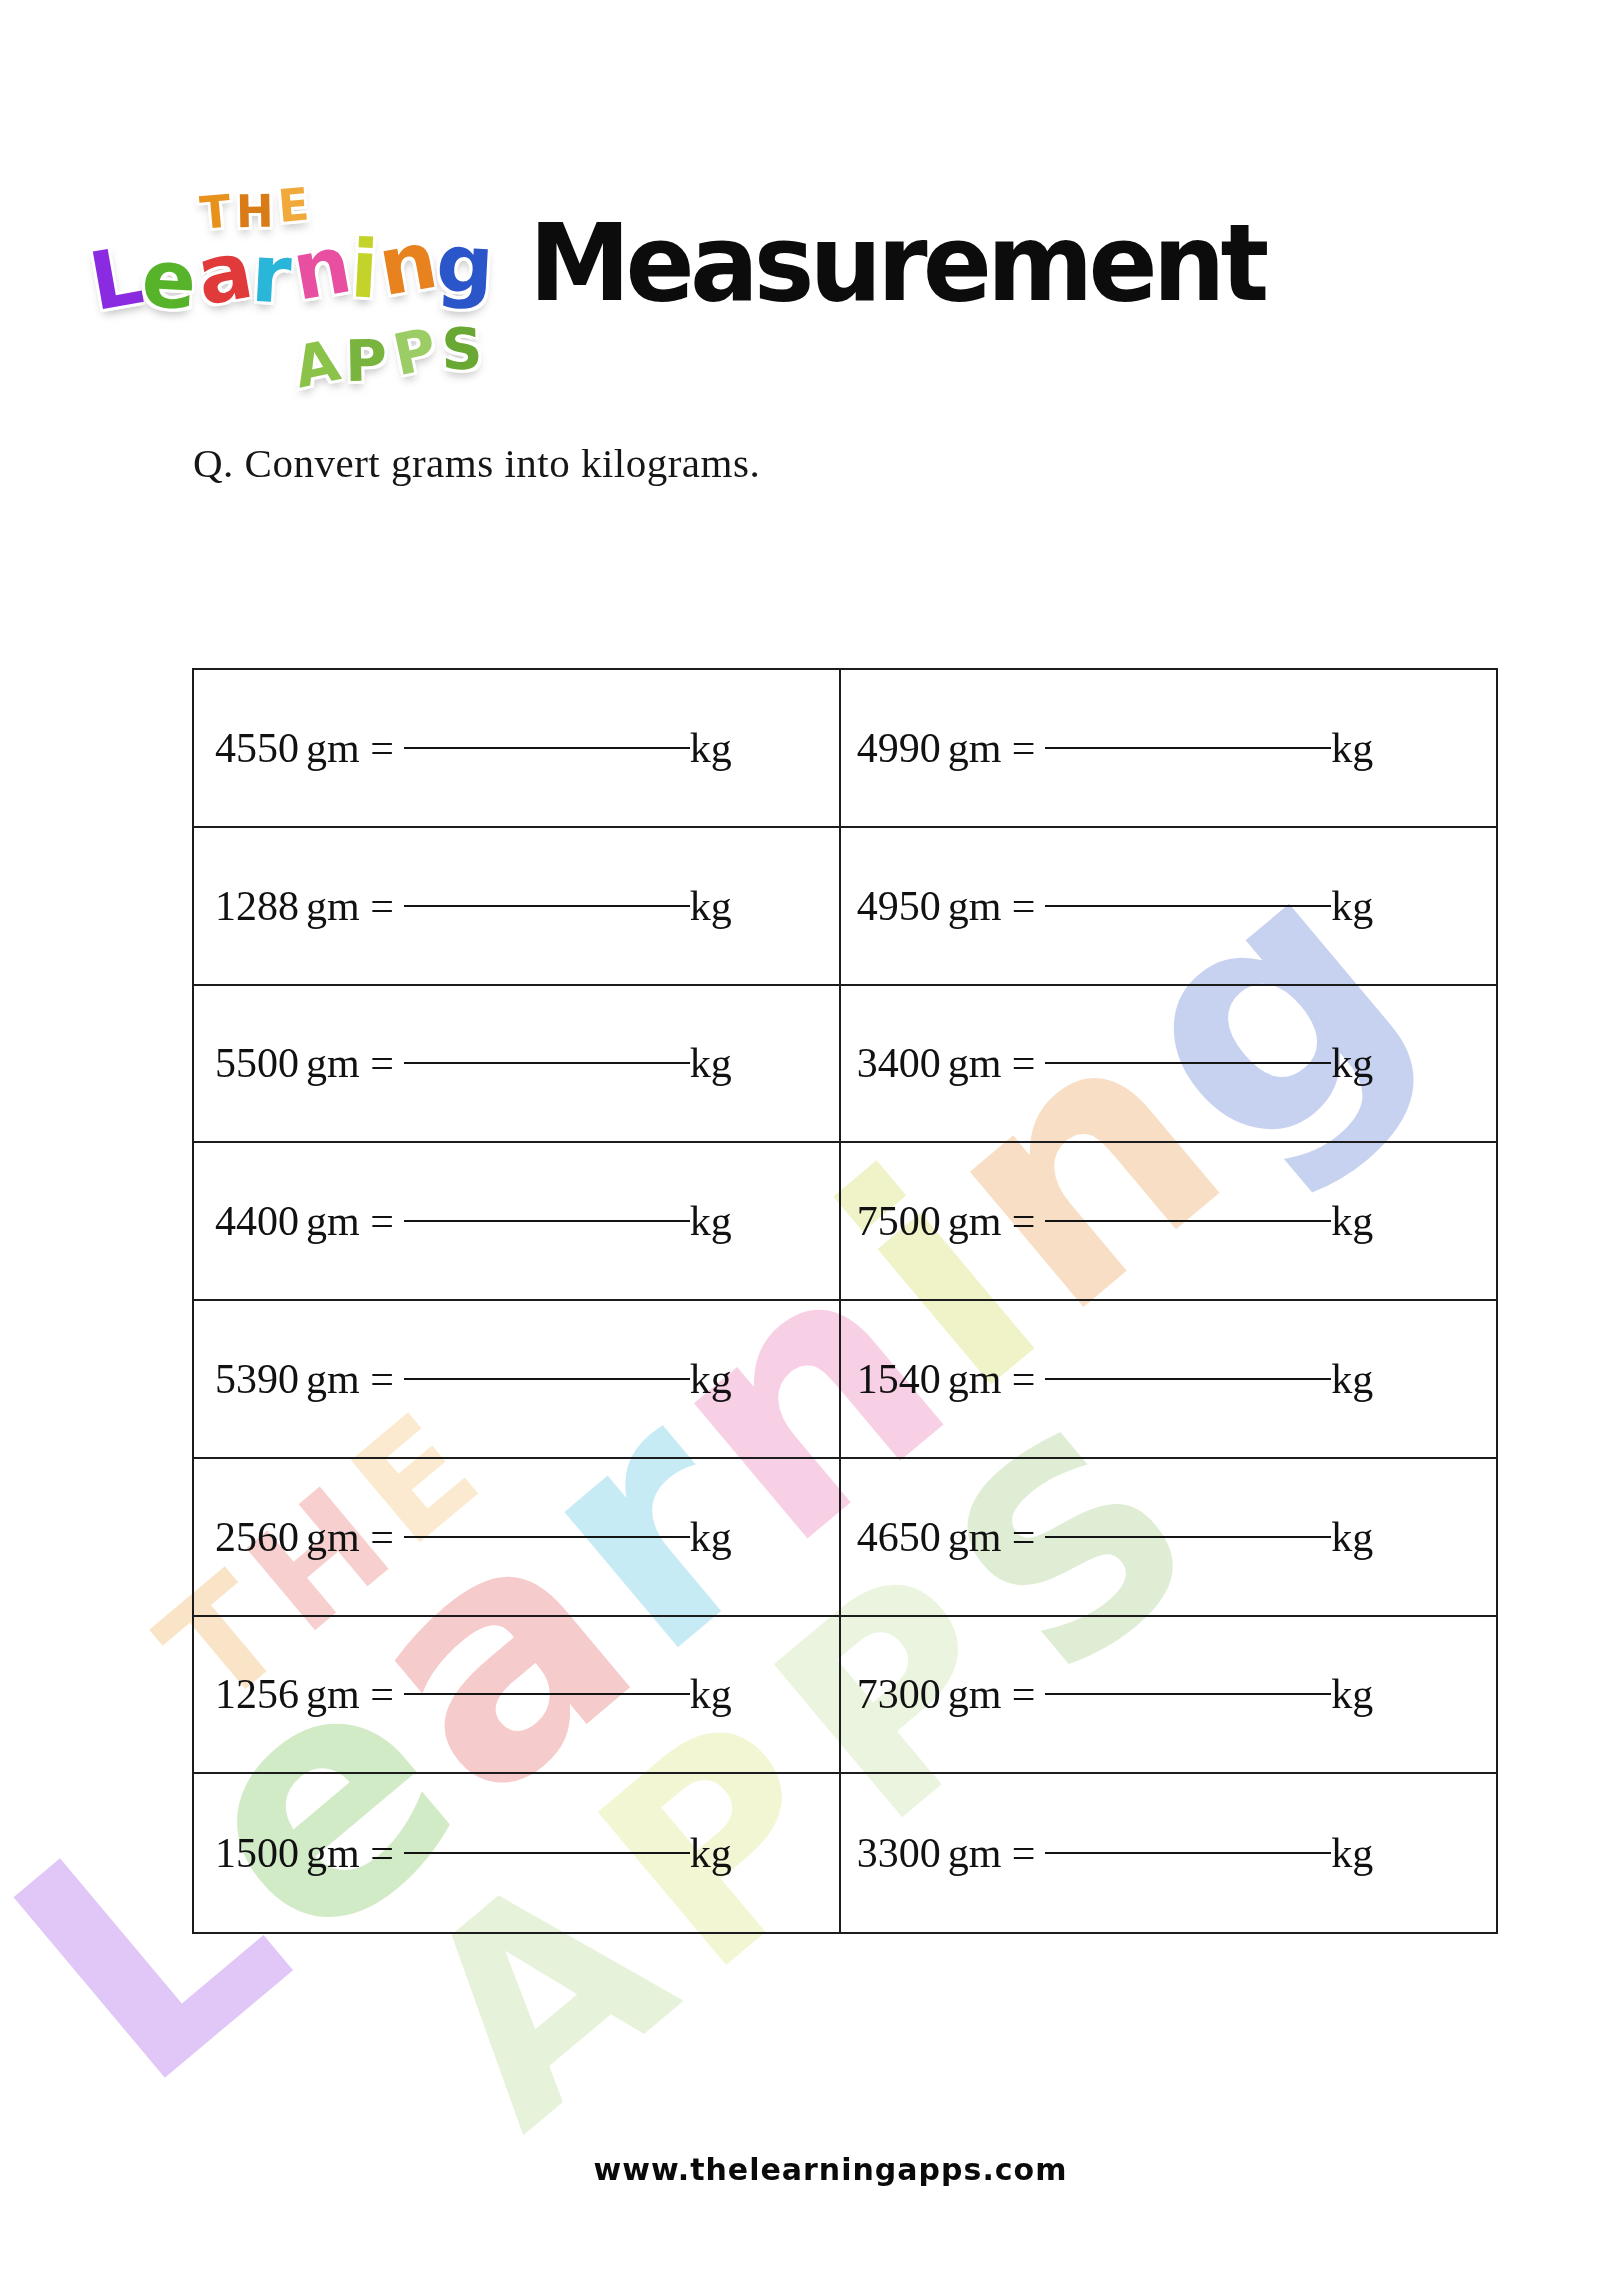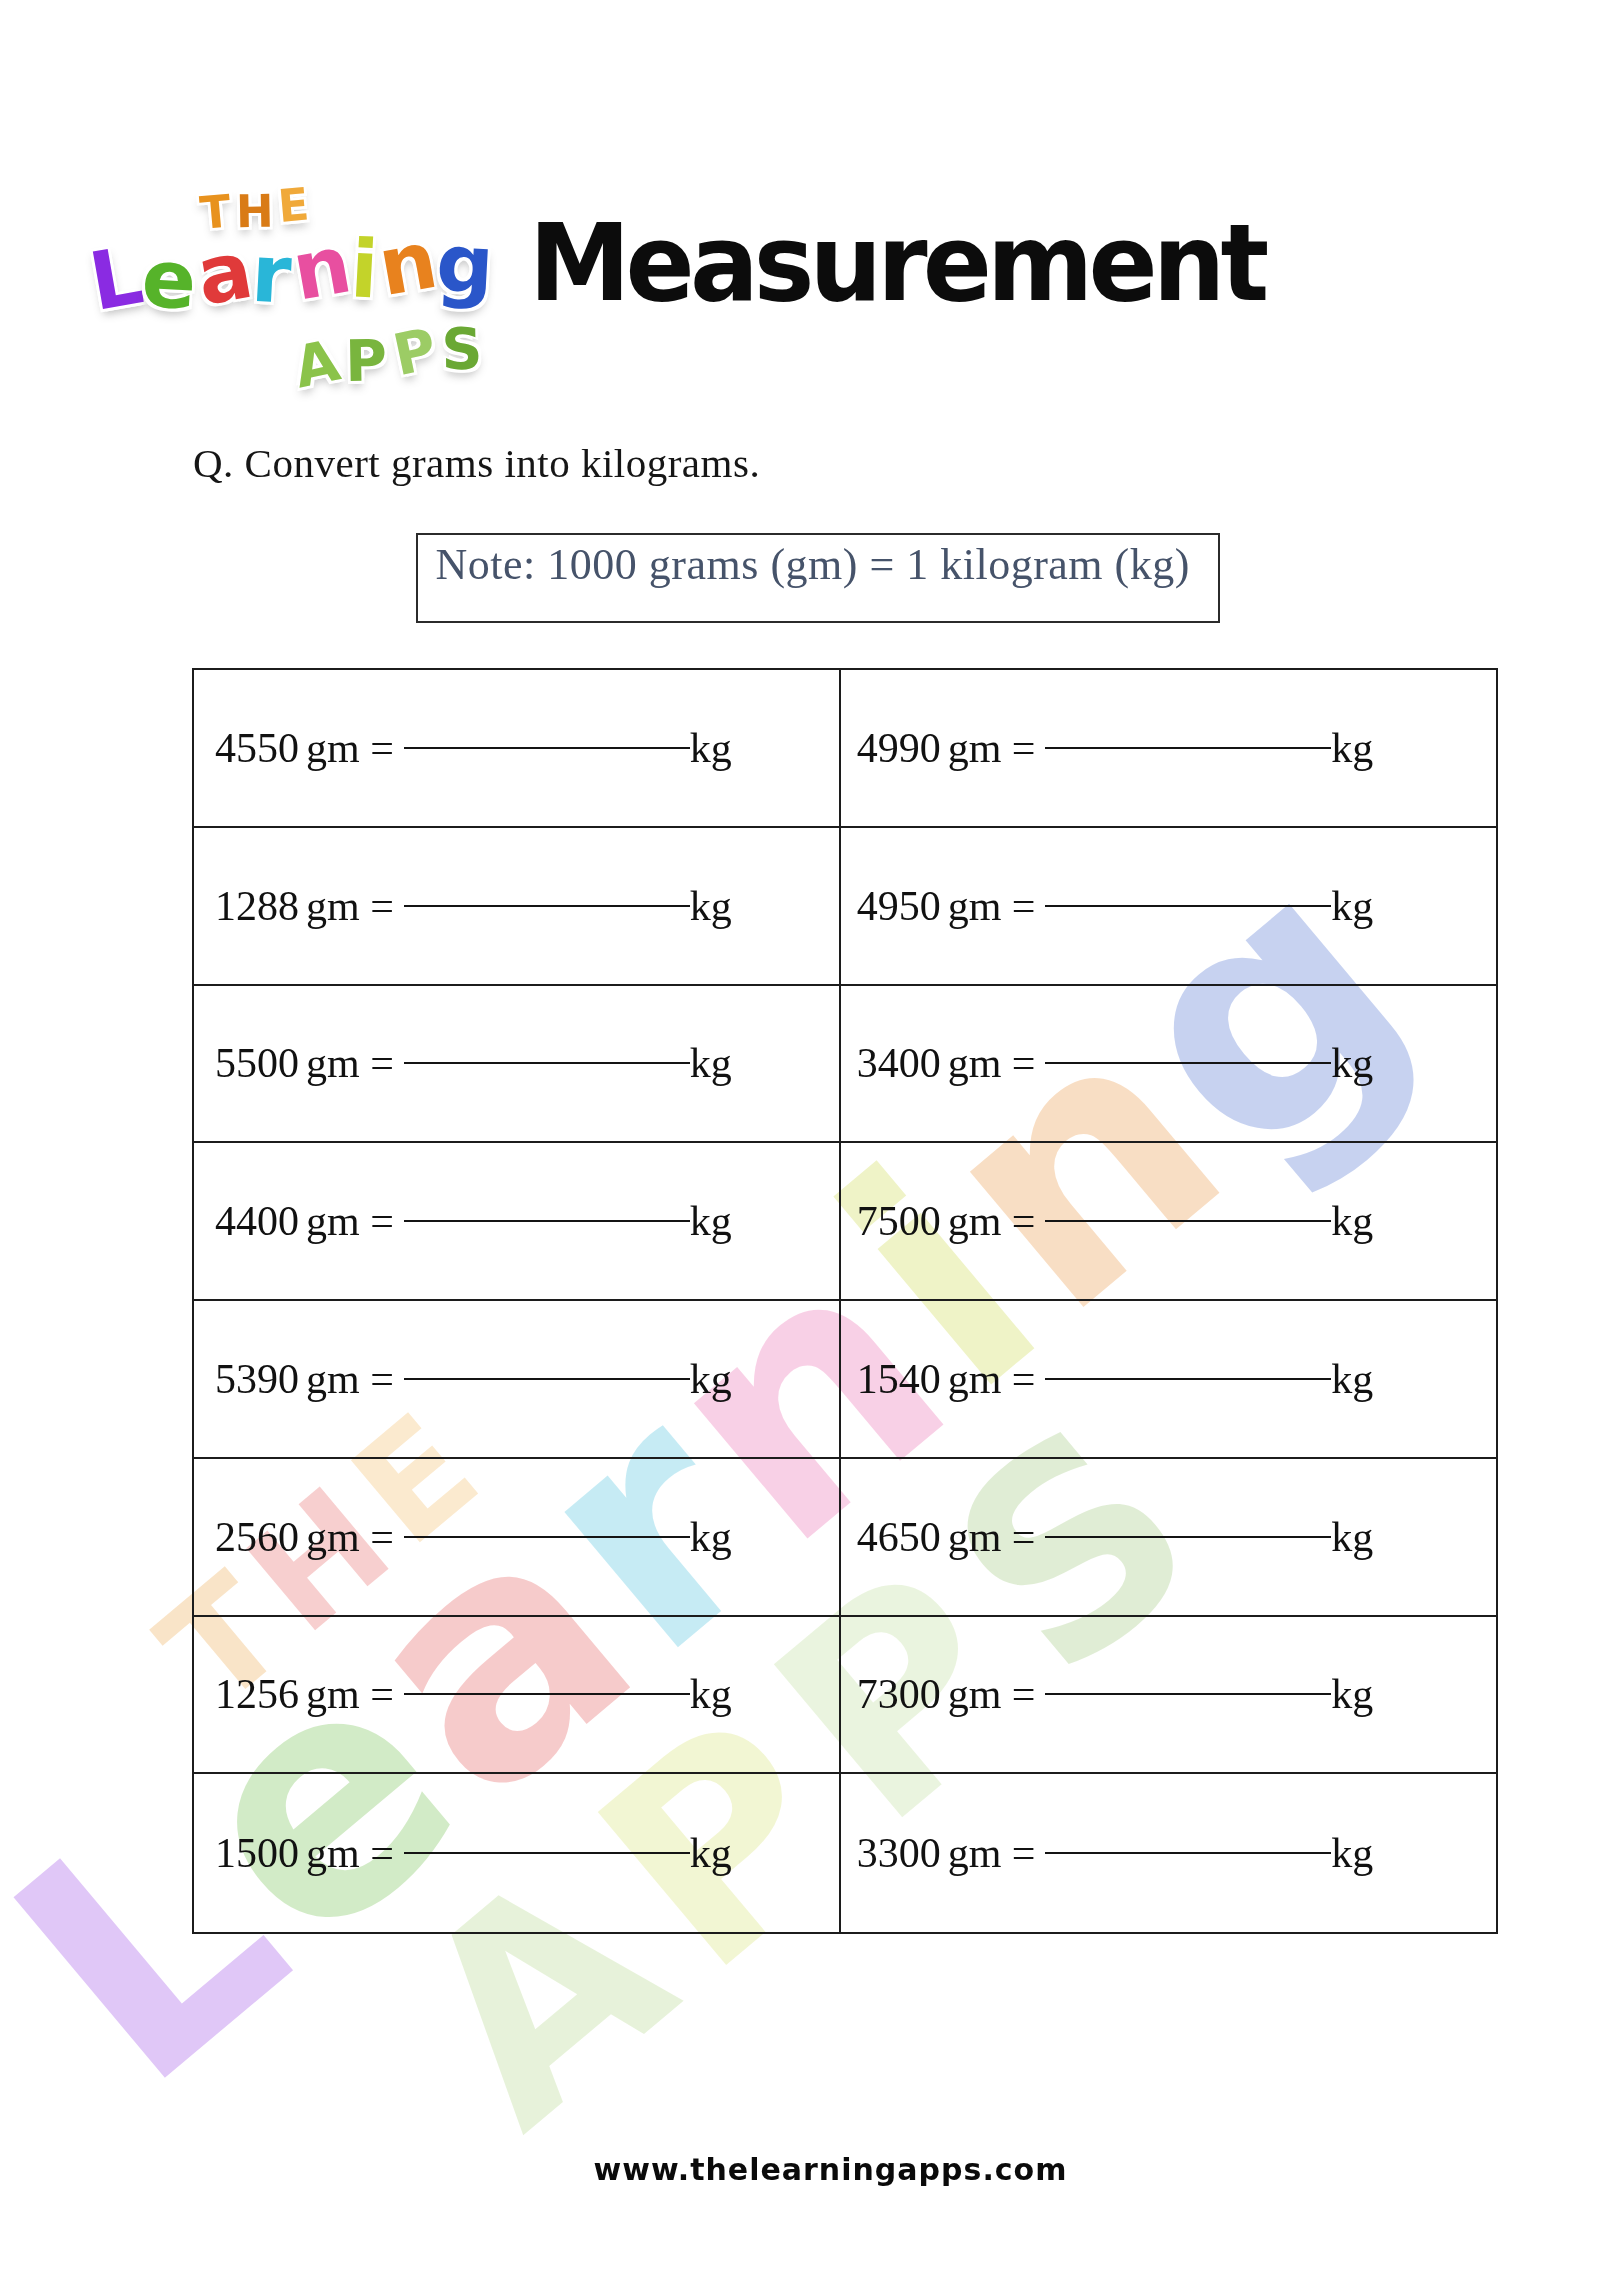--- a/index.html
+++ b/index.html
@@ -108,128 +108,125 @@
   <div class="logo">
     <div class="logo-the"><span class="cl-the1">T</span><span class="cl-the2">H</span><span class="cl-the3">E</span></div>
     <div class="logo-learning"><span class="cl-purple">L</span><span class="cl-green">e</span><span class="cl-red">a</span><span class="cl-cyan">r</span><span class="cl-pink">n</span><span class="cl-lime">i</span><span class="cl-orange">n</span><span class="cl-blue">g</span></div>
     <div class="logo-apps"><span class="cl-ap1">A</span><span class="cl-ap2">P</span><span class="cl-ap3">P</span><span class="cl-ap4">S</span></div>
   </div>
 
   <div class="title">Measurement</div>
 
   <div class="question">Q. Convert grams into kilograms.</div>
 
-  <div class="note-box">
-    <span class="note-text">Note: 1000 grams (gm) = 1 kilogram (kg)</span>
+
+  <div class="table">
+
+    <div class="cell left">
+        <span>4550</span>
+        <span class="sep">gm =</span>
+        <span class="blank"></span>
+        <span>kg</span>
+      </div>
+    <div class="cell right">
+        <span>4990</span>
+        <span class="sep">gm =</span>
+        <span class="blank"></span>
+        <span>kg</span>
+      </div>
+
+    <div class="cell left">
+        <span>1288</span>
+        <span class="sep">gm =</span>
+        <span class="blank"></span>
+        <span>kg</span>
+      </div>
+    <div class="cell right">
+        <span>4950</span>
+        <span class="sep">gm =</span>
+        <span class="blank"></span>
+        <span>kg</span>
+      </div>
+
+    <div class="cell left">
+        <span>5500</span>
+        <span class="sep">gm =</span>
+        <span class="blank"></span>
+        <span>kg</span>
+      </div>
+    <div class="cell right">
+        <span>3400</span>
+        <span class="sep">gm =</span>
+        <span class="blank"></span>
+        <span>kg</span>
+      </div>
+
+    <div class="cell left">
+        <span>4400</span>
+        <span class="sep">gm =</span>
+        <span class="blank"></span>
+        <span>kg</span>
+      </div>
+    <div class="cell right">
+        <span>7500</span>
+        <span class="sep">gm =</span>
+        <span class="blank"></span>
+        <span>kg</span>
+      </div>
+
+    <div class="cell left">
+        <span>5390</span>
+        <span class="sep">gm =</span>
+        <span class="blank"></span>
+        <span>kg</span>
+      </div>
+    <div class="cell right">
+        <span>1540</span>
+        <span class="sep">gm =</span>
+        <span class="blank"></span>
+        <span>kg</span>
+      </div>
+
+    <div class="cell left">
+        <span>2560</span>
+        <span class="sep">gm =</span>
+        <span class="blank"></span>
+        <span>kg</span>
+      </div>
+    <div class="cell right">
+        <span>4650</span>
+        <span class="sep">gm =</span>
+        <span class="blank"></span>
+        <span>kg</span>
+      </div>
+
+    <div class="cell left">
+        <span>1256</span>
+        <span class="sep">gm =</span>
+        <span class="blank"></span>
+        <span>kg</span>
+      </div>
+    <div class="cell right">
+        <span>7300</span>
+        <span class="sep">gm =</span>
+        <span class="blank"></span>
+        <span>kg</span>
+      </div>
+
+    <div class="cell left">
+        <span>1500</span>
+        <span class="sep">gm =</span>
+        <span class="blank"></span>
+        <span>kg</span>
+      </div>
+    <div class="cell right">
+        <span>3300</span>
+        <span class="sep">gm =</span>
+        <span class="blank"></span>
+        <span>kg</span>
+      </div>
+
   </div>
 
-  <div class="table">
-
-    <div class="cell left">
-        <span>4550</span>
-        <span class="sep">gm =</span>
-        <span class="blank"></span>
-        <span>kg</span>
-      </div>
-    <div class="cell right">
-        <span>4990</span>
-        <span class="sep">gm =</span>
-        <span class="blank"></span>
-        <span>kg</span>
-      </div>
-
-    <div class="cell left">
-        <span>1288</span>
-        <span class="sep">gm =</span>
-        <span class="blank"></span>
-        <span>kg</span>
-      </div>
-    <div class="cell right">
-        <span>4950</span>
-        <span class="sep">gm =</span>
-        <span class="blank"></span>
-        <span>kg</span>
-      </div>
-
-    <div class="cell left">
-        <span>5500</span>
-        <span class="sep">gm =</span>
-        <span class="blank"></span>
-        <span>kg</span>
-      </div>
-    <div class="cell right">
-        <span>3400</span>
-        <span class="sep">gm =</span>
-        <span class="blank"></span>
-        <span>kg</span>
-      </div>
-
-    <div class="cell left">
-        <span>4400</span>
-        <span class="sep">gm =</span>
-        <span class="blank"></span>
-        <span>kg</span>
-      </div>
-    <div class="cell right">
-        <span>7500</span>
-        <span class="sep">gm =</span>
-        <span class="blank"></span>
-        <span>kg</span>
-      </div>
-
-    <div class="cell left">
-        <span>5390</span>
-        <span class="sep">gm =</span>
-        <span class="blank"></span>
-        <span>kg</span>
-      </div>
-    <div class="cell right">
-        <span>1540</span>
-        <span class="sep">gm =</span>
-        <span class="blank"></span>
-        <span>kg</span>
-      </div>
-
-    <div class="cell left">
-        <span>2560</span>
-        <span class="sep">gm =</span>
-        <span class="blank"></span>
-        <span>kg</span>
-      </div>
-    <div class="cell right">
-        <span>4650</span>
-        <span class="sep">gm =</span>
-        <span class="blank"></span>
-        <span>kg</span>
-      </div>
-
-    <div class="cell left">
-        <span>1256</span>
-        <span class="sep">gm =</span>
-        <span class="blank"></span>
-        <span>kg</span>
-      </div>
-    <div class="cell right">
-        <span>7300</span>
-        <span class="sep">gm =</span>
-        <span class="blank"></span>
-        <span>kg</span>
-      </div>
-
-    <div class="cell left">
-        <span>1500</span>
-        <span class="sep">gm =</span>
-        <span class="blank"></span>
-        <span>kg</span>
-      </div>
-    <div class="cell right">
-        <span>3300</span>
-        <span class="sep">gm =</span>
-        <span class="blank"></span>
-        <span>kg</span>
-      </div>
-
-  </div>
-
   <div class="footer">www.thelearningapps.com</div>
 
 </div>
 
 
 </body></html>

